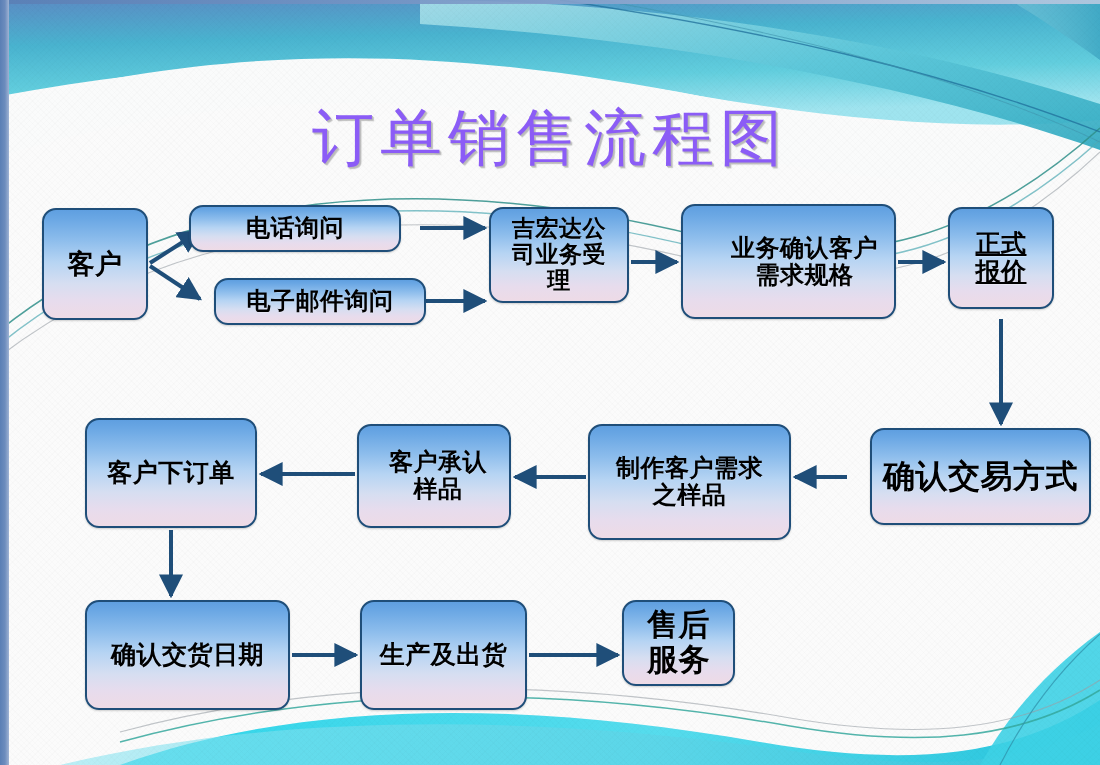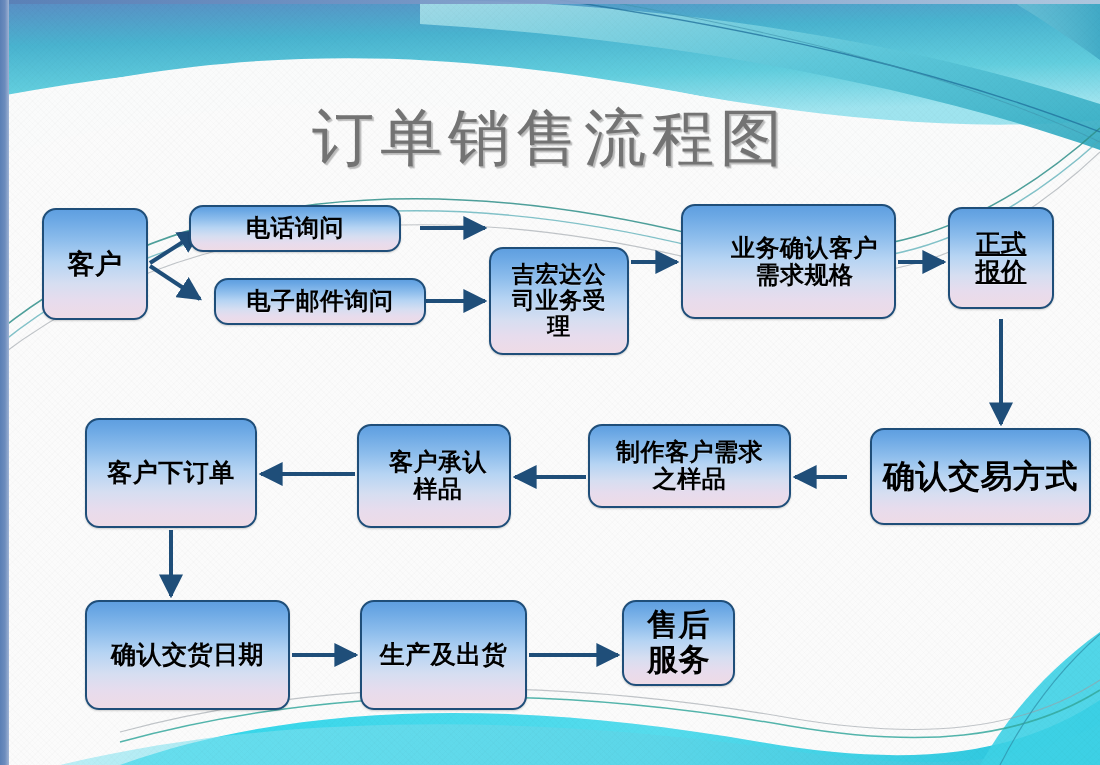--- a/index.html
+++ b/index.html
@@ -75,21 +75,21 @@
   }
 
   
   #page-title {
     position: absolute;
     left: 0; top: 96px;
     width: 1100px;
     text-align: center;
     font-size: 62px;
     font-weight: 400;
-    color: #737373;
+    color: #8b5cf6;
     letter-spacing: 6px;
     font-family: "Liberation Serif", "DejaVu Serif", serif;
     text-shadow: 1px 1px 0 #b9b9b9, 2px 2px 1px rgba(120,120,120,0.45);
   }
 
   
   #connectors {
     position: absolute;
     left: 0; top: 0;
     width: 1100px; height: 765px;
@@ -180,29 +180,29 @@
       <line x1="171" y1="530" x2="171" y2="596"></line>
       <line x1="292" y1="655" x2="356" y2="655"></line>
       <line x1="529" y1="655" x2="618" y2="655"></line>
     </g>
   </svg>
 
   <div id="node-layer">
       <div class="node" style="left: 42px; top: 208px; width: 106px; height: 112px; font-size: 27px;">客户</div>
       <div class="node" style="left: 189px; top: 205px; width: 212px; height: 47px; font-size: 24px;">电话询问</div>
       <div class="node" style="left: 206px; top: 278px; width: 212px; height: 47px; font-size: 24px; margin-left: 8px;">电子邮件询问</div>
-      <div class="node" style="left: 489px; top: 207px; width: 140px; height: 108px; font-size: 23px; margin-top: 40px;">吉宏达公
+      <div class="node" style="left: 489px; top: 207px; width: 140px; height: 96px; font-size: 23px;">吉宏达公
 司业务受
 理</div>
       <div class="node" style="left: 681px; top: 204px; width: 215px; height: 115px; font-size: 24px; padding-left: 36px;">业务确认客户
 需求规格</div>
       <div class="node" style="left: 948px; top: 207px; width: 106px; height: 102px; font-size: 25px; text-decoration: underline;">正式
 报价</div>
       <div class="node" style="left: 870px; top: 428px; width: 221px; height: 97px; font-size: 32px;">确认交易方式</div>
-      <div class="node" style="left: 588px; top: 424px; width: 203px; height: 84px; font-size: 24px;">制作客户需求
+      <div class="node" style="left: 588px; top: 424px; width: 203px; height: 116px; font-size: 24px;">制作客户需求
 之样品</div>
       <div class="node" style="left: 357px; top: 424px; width: 154px; height: 104px; font-size: 24px; padding-left: 12px;">客户承认
 样品</div>
       <div class="node" style="left: 85px; top: 418px; width: 172px; height: 110px; font-size: 25px;">客户下订单</div>
       <div class="node" style="left: 85px; top: 600px; width: 205px; height: 110px; font-size: 25px;">确认交货日期</div>
       <div class="node" style="left: 360px; top: 600px; width: 167px; height: 110px; font-size: 25px;">生产及出货</div>
       <div class="node" style="left: 622px; top: 600px; width: 113px; height: 86px; font-size: 31px;">售后
 服务</div>
     </div>
 

